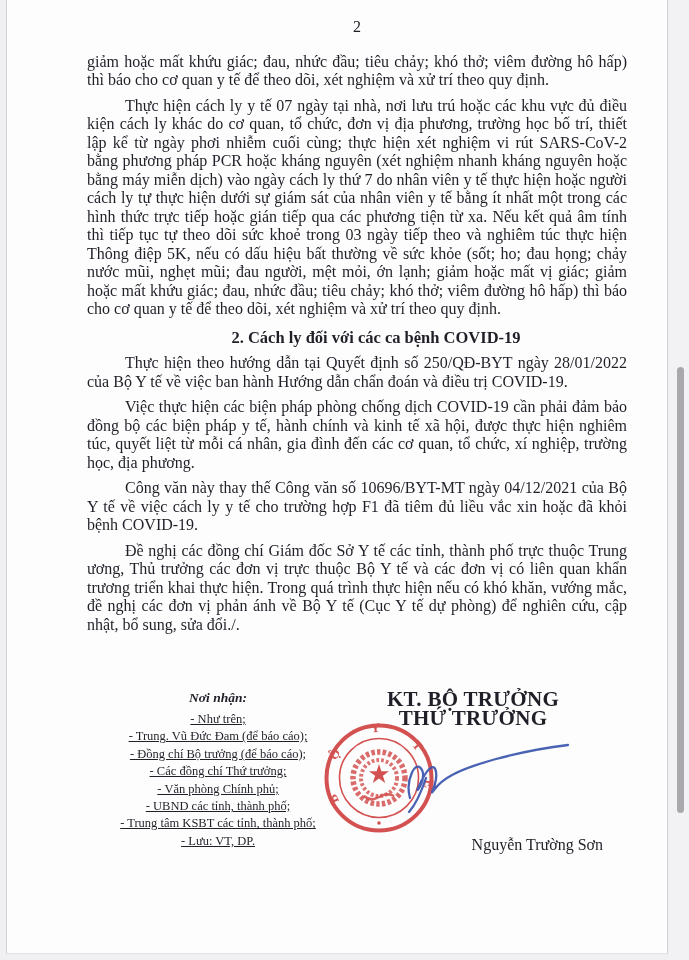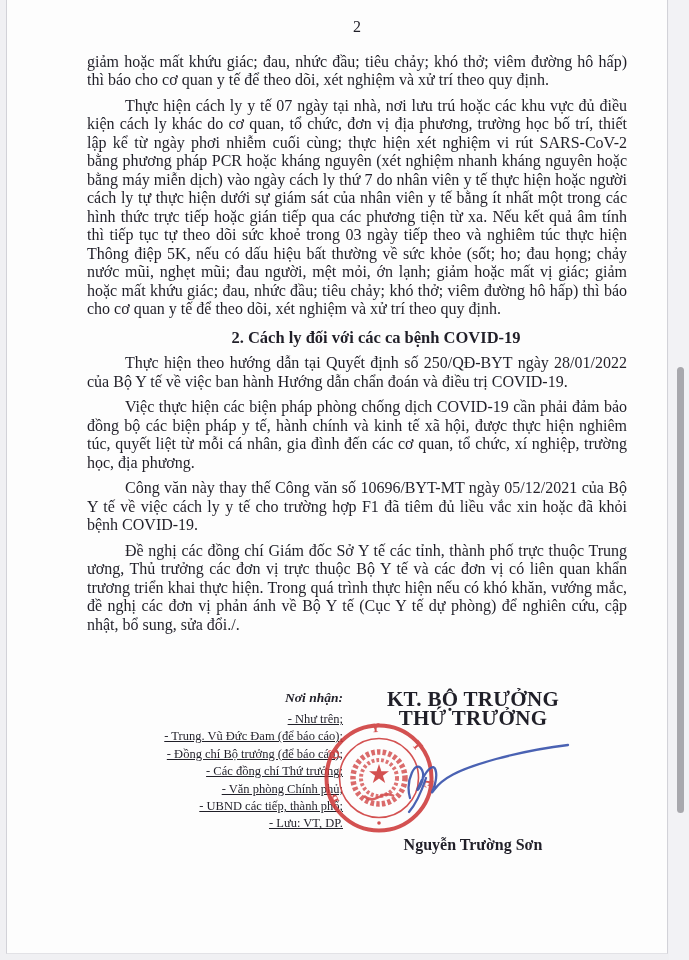--- a/index.html
+++ b/index.html
@@ -20,31 +20,31 @@
     font-size:16px;line-height:18.5px;text-align:justify;
   }
   .pagenum{text-align:center;margin:4px 0 16px 0;}
   p.para{margin:0 0 7px 0;}
   p.indent{text-indent:38px;}
   h2.sec{
     font-size:16.5px;font-weight:bold;margin:10px 0 7px 0;
     text-align:center;text-indent:38px;
   }
   .recipients{
-    position:absolute;left:86px;top:690px;width:250px;text-align:right;
+    position:absolute;left:86px;top:690px;width:250px;text-align:center;
   }
   .recipients .hdr{font-size:13.5px;font-weight:bold;font-style:italic;margin-bottom:5px;}
   .recipients .item{font-size:12.5px;line-height:17.4px;text-decoration:underline;}
   .sig-block{
     position:absolute;left:330px;top:690px;width:272px;text-align:center;
   }
   .sig-title{font-size:21px;font-weight:bold;line-height:19px;letter-spacing:.3px;}
   .sig-name{
-    position:absolute;left:336px;top:836px;width:260px;text-align:center;
-    font-size:16px;font-weight:bold;
+    position:absolute;left:336px;top:836px;width:260px;text-align:right;
+    font-size:16px;font-weight:normal;
   }
   .stamp{position:absolute;left:310px;top:716px;width:124px;height:124px;opacity:.88;}
   .ink{position:absolute;left:389px;top:732px;width:186px;height:90px;}
   .scroll-thumb{
     position:absolute;left:677px;top:367px;width:7px;height:446px;
     background:#a8a8ad;border-radius:4px;
   }
   .gutter{position:absolute;left:669px;top:0;width:20px;height:960px;background:#f2f2f5;}
 </style>
 </head>
@@ -57,32 +57,33 @@
 
     <p class="para">giảm hoặc mất khứu giác; đau, nhức đầu; tiêu chảy; khó thở; viêm đường hô hấp) thì báo cho cơ quan y tế để theo dõi, xét nghiệm và xử trí theo quy định.</p>
 
 
     <p class="para indent">Thực hiện cách ly y tế 07 ngày tại nhà, nơi lưu trú hoặc các khu vực đủ điều kiện cách ly khác do cơ quan, tổ chức, đơn vị địa phương, trường học bố trí, thiết lập kể từ ngày phơi nhiễm cuối cùng; thực hiện xét nghiệm vi rút SARS-CoV-2 bằng phương pháp PCR hoặc kháng nguyên (xét nghiệm nhanh kháng nguyên hoặc bằng máy miễn dịch) vào ngày cách ly thứ 7 do nhân viên y tế thực hiện hoặc người cách ly tự thực hiện dưới sự giám sát của nhân viên y tế bằng ít nhất một trong các hình thức trực tiếp hoặc gián tiếp qua các phương tiện từ xa. Nếu kết quả âm tính thì tiếp tục tự theo dõi sức khoẻ trong 03 ngày tiếp theo và nghiêm túc thực hiện Thông điệp 5K, nếu có dấu hiệu bất thường về sức khỏe (sốt; ho; đau họng; chảy nước mũi, nghẹt mũi; đau người, mệt mỏi, ớn lạnh; giảm hoặc mất vị giác; giảm hoặc mất khứu giác; đau, nhức đầu; tiêu chảy; khó thở; viêm đường hô hấp) thì báo cho cơ quan y tế để theo dõi, xét nghiệm và xử trí theo quy định.</p>
 
     <h2 class="sec">2. Cách ly đối với các ca bệnh COVID-19</h2>
 
     <p class="para indent">Thực hiện theo hướng dẫn tại Quyết định số 250/QĐ-BYT ngày 28/01/2022 của Bộ Y tế về việc ban hành Hướng dẫn chẩn đoán và điều trị COVID-19.</p>
     <p class="para indent">Việc thực hiện các biện pháp phòng chống dịch COVID-19 cần phải đảm bảo đồng bộ các biện pháp y tế, hành chính và kinh tế xã hội, được thực hiện nghiêm túc, quyết liệt từ mỗi cá nhân, gia đình đến các cơ quan, tổ chức, xí nghiệp, trường học, địa phương.</p>
-    <p class="para indent">Công văn này thay thế Công văn số 10696/BYT-MT ngày 05/12/2021 của Bộ Y tế về việc cách ly y tế cho trường hợp F1 đã tiêm đủ liều vắc xin hoặc đã khỏi bệnh COVID-19.</p>
+    <p class="para indent">Công văn này thay thế Công văn số 10696/BYT-MT ngày 04/12/2021 của Bộ Y tế về việc cách ly y tế cho trường hợp F1 đã tiêm đủ liều vắc xin hoặc đã khỏi bệnh COVID-19.</p>
     <p class="para indent">Đề nghị các đồng chí Giám đốc Sở Y tế các tỉnh, thành phố trực thuộc Trung ương, Thủ trưởng các đơn vị trực thuộc Bộ Y tế và các đơn vị có liên quan khẩn trương triển khai thực hiện. Trong quá trình thực hiện nếu có khó khăn, vướng mắc, đề nghị các đơn vị phản ánh về Bộ Y tế (Cục Y tế dự phòng) để nghiên cứu, cập nhật, bổ sung, sửa đổi./.</p>
   </div>
 
   <div class="recipients">
     <div class="hdr">Nơi nhận:</div>
     <div class="item">- Như trên;</div>
     <div class="item">- Trung. Vũ Đức Đam (để báo cáo);</div>
     <div class="item">- Đồng chí Bộ trưởng (để báo cáo);</div>
     <div class="item">- Các đồng chí Thứ trưởng;</div>
     <div class="item">- Văn phòng Chính phủ;</div>
-    <div class="item">- UBND các tiếp, thành phố;</div>
+    <div class="item">- UBND các tỉnh, thành phố;</div>
+    <div class="item">- Trung tâm KSBT các tỉnh, thành phố;</div>
     <div class="item">- Lưu: VT, DP.</div>
   </div>
 
   <div class="sig-block">
     <div class="sig-title">KT. BỘ TRƯỞNG</div>
     <div class="sig-title">THỨ TRƯỞNG</div>
   </div>
 
   <svg class="stamp" viewBox="0 0 124 124">
     <g stroke="#ce3a3a" fill="none">

